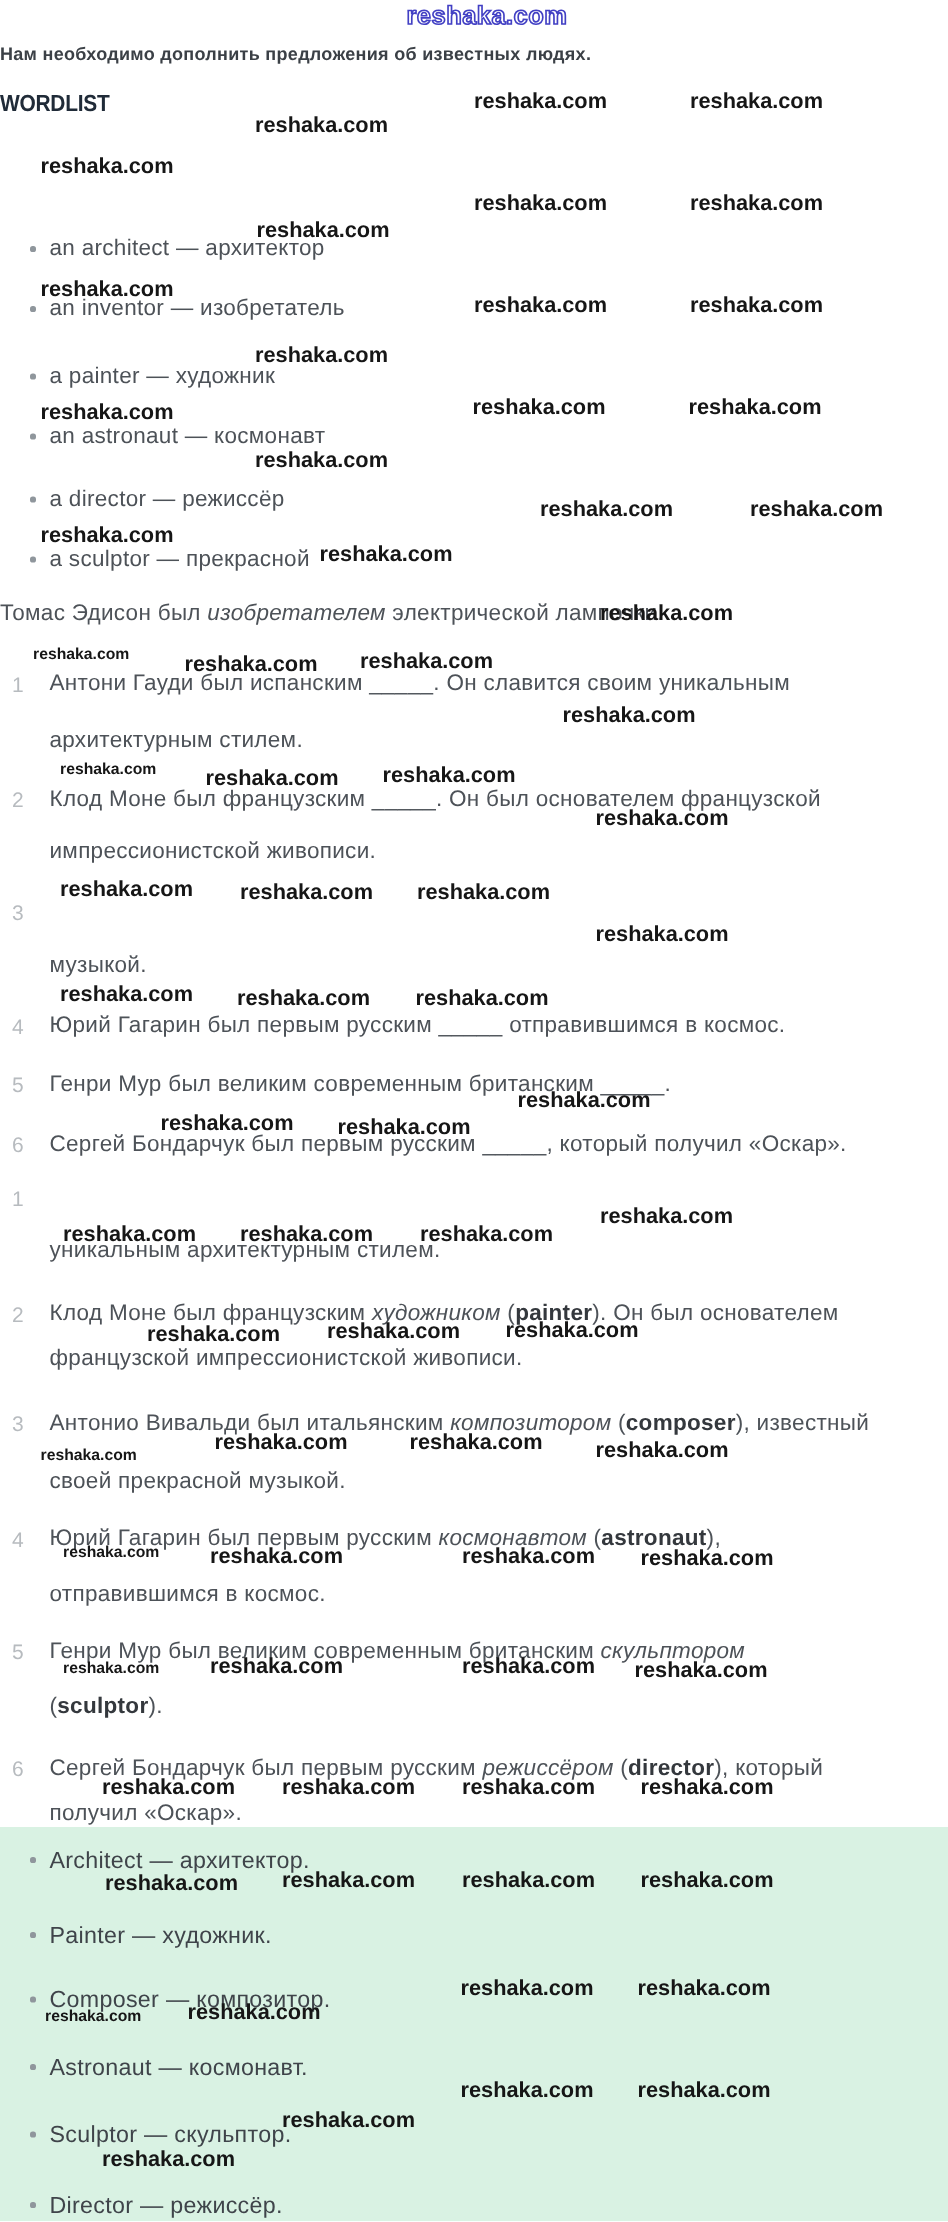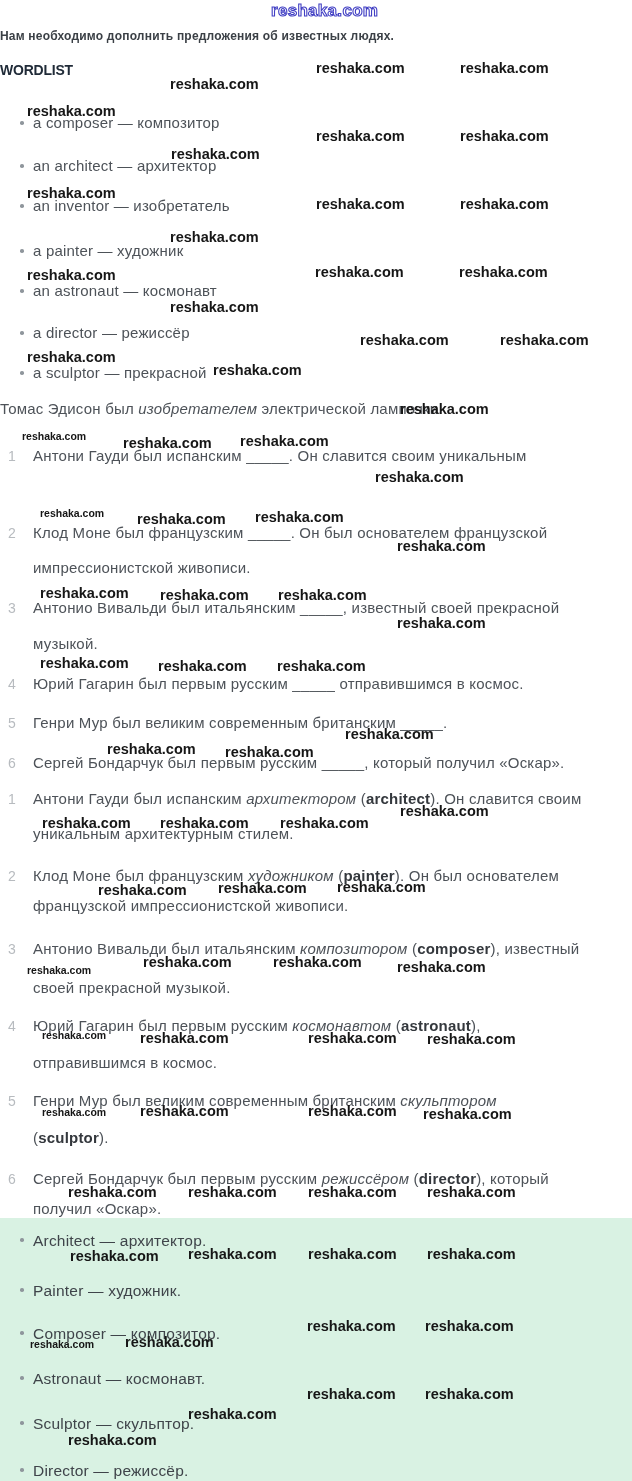--- a/index.html
+++ b/index.html
@@ -53,24 +53,20 @@
 <body>
 
 <div class="page">
 
   <div class="row" style="top:29px">
     <span class="t x0 intro-t">Нам необходимо дополнить предложения об известных людях.</span>
   </div>
 
   <div class="wl-title">WORDLIST</div>
 
-  <div class="row" style="top:114px">
-    <span class="dot"></span>
-    <span class="t">a composer — композитор</span>
-  </div>
   <div class="row" style="top:197px">
     <span class="dot"></span>
     <span class="t">an inventor — изобретатель</span>
   </div>
   <div class="row" style="top:157px">
     <span class="dot"></span>
     <span class="t">an architect — архитектор</span>
   </div>
   <div class="row" style="top:242px">
     <span class="dot"></span>
@@ -90,32 +86,34 @@
   </div>
 
   <div class="row" style="top:400px">
     <span class="t x0"><span>Томас Эдисон был </span><span class="it">изобретателем</span><span> электрической лампочки.</span></span>
   </div>
 
   <div class="row" style="top:447px">
     <span class="num">1</span>
     <span class="t">Антони Гауди был испанским _____. Он славится своим уникальным</span>
   </div>
+  <div class="row" style="top:485px">
+    <span class="t">архитектурным стилем.</span>
+  </div>
 
   <div class="row" style="top:524px">
     <span class="num">2</span>
     <span class="t">Клод Моне был французским _____. Он был основателем французской</span>
   </div>
   <div class="row" style="top:559px">
     <span class="t">импрессионистской живописи.</span>
   </div>
 
   <div class="row" style="top:599px">
     <span class="num">3</span>
-    <span class="t">Антонио Вивальди был итальянским _____, известный своей прекрасной</span>
   </div>
   <div class="row" style="top:635px">
     <span class="t">музыкой.</span>
   </div>
 
   <div class="row" style="top:675px">
     <span class="num">4</span>
     <span class="t">Юрий Гагарин был первым русским _____ отправившимся в космос.</span>
   </div>
 
@@ -124,21 +122,20 @@
     <span class="t">Генри Мур был великим современным британским _____.</span>
   </div>
 
   <div class="row" style="top:754px">
     <span class="num">6</span>
     <span class="t">Сергей Бондарчук был первым русским _____, который получил «Оскар».</span>
   </div>
 
   <div class="row" style="top:790px">
     <span class="num">1</span>
-    <span class="t"><span>Антони Гауди был испанским </span><span class="it">архитектором</span><span> (</span><span class="b">architect</span><span>). Он славится своим</span></span>
   </div>
   <div class="row" style="top:825px">
     <span class="t"><span>уникальным архитектурным стилем.</span><span class="b"></span><span></span></span>
   </div>
 
   <div class="row" style="top:867px">
     <span class="num">2</span>
     <span class="t"><span>Клод Моне был французским </span><span class="it">художником</span><span> (</span><span class="b">painter</span><span>). Он был основателем</span></span>
   </div>
   <div class="row" style="top:897px">

